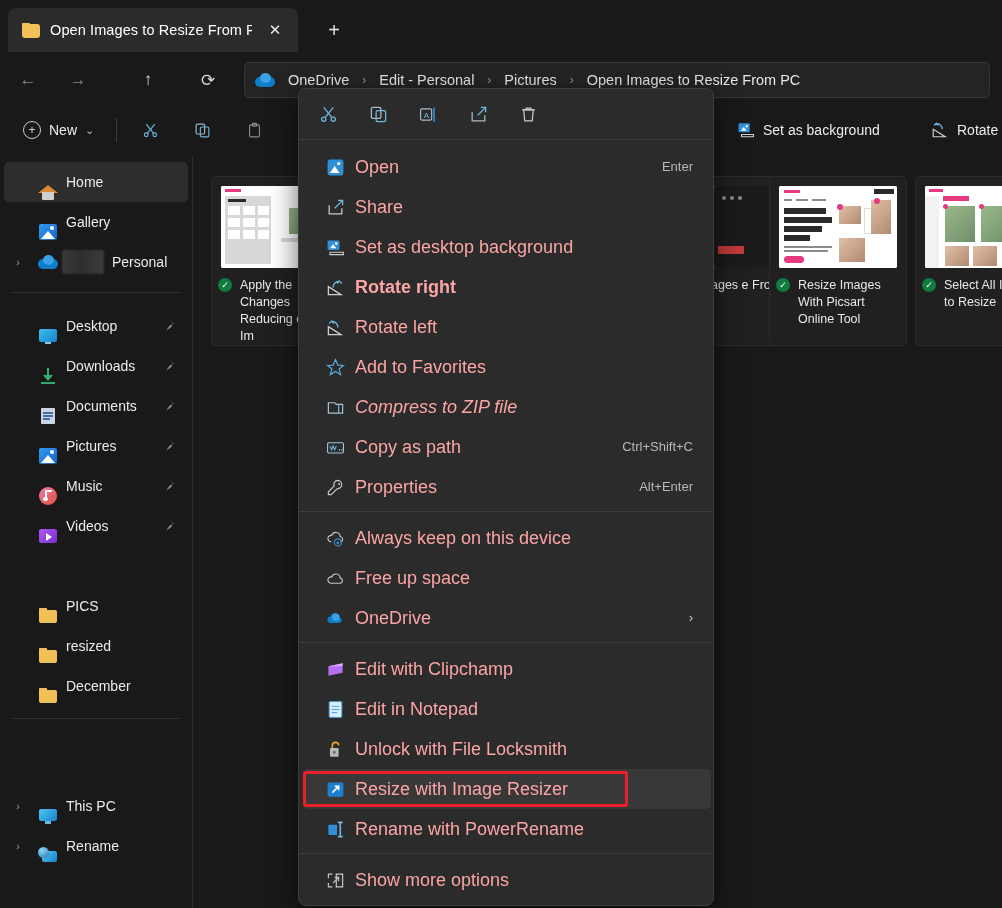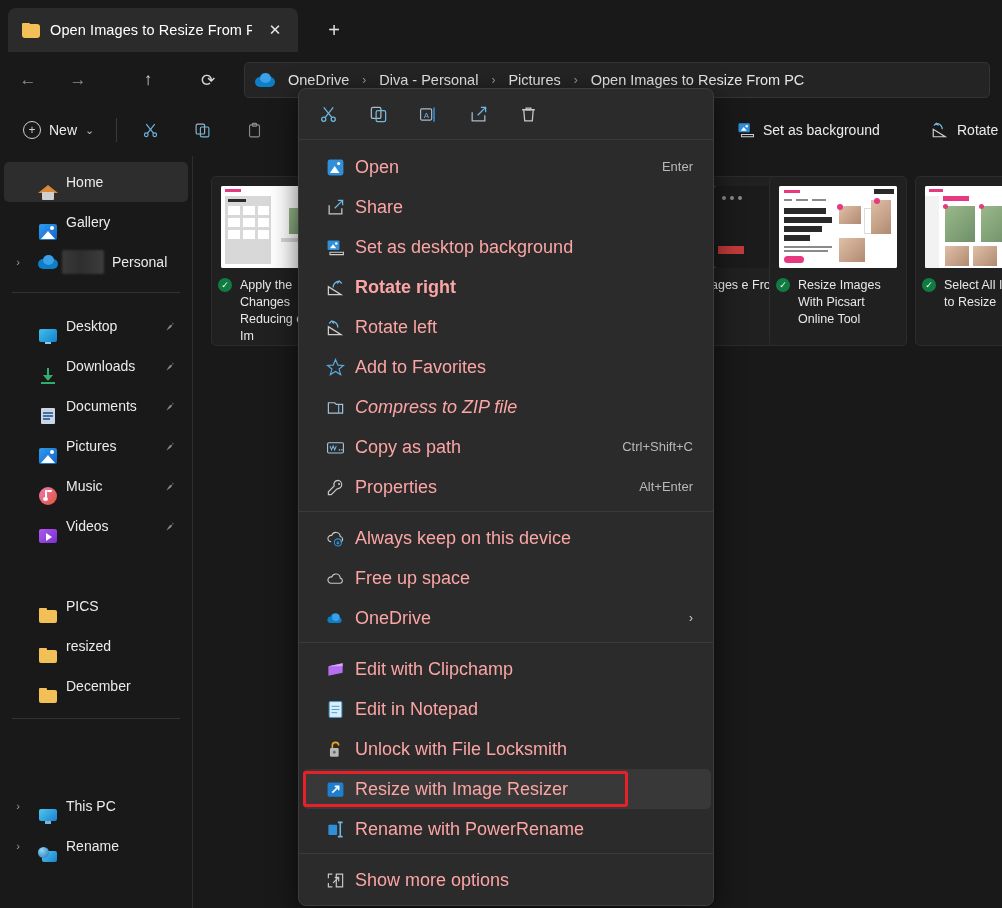--- a/index.html
+++ b/index.html
@@ -303,21 +303,21 @@
   <div class="navbar">
     <div class="nav-btn" style="left:12px;">←</div>
     <div class="nav-btn" style="left:62px;">→</div>
     <div class="nav-btn enabled" style="left:132px;">↑</div>
     <div class="nav-btn enabled" style="left:192px;">⟳</div>
 
     <div class="addressbar">
       <span class="od-cloud"></span>
       <span class="crumb">OneDrive</span>
       <span class="crumb-sep">›</span>
-      <span class="crumb">Diva - Personal</span>
+      <span class="crumb">Edit - Personal</span>
       <span class="crumb-sep">›</span>
       <span class="crumb">Pictures</span>
       <span class="crumb-sep">›</span>
       <span class="crumb">Open Images to Resize From PC</span>
     </div>
   </div>
 
   <div class="toolbar">
     <div class="tb-item" style="left:14px;">
       <span style="display:inline-flex;align-items:center;justify-content:center;width:18px;height:18px;border:1.5px solid #cfcfcf;border-radius:50%;font-size:12px;color:#cfcfcf;line-height:1;">+</span>

